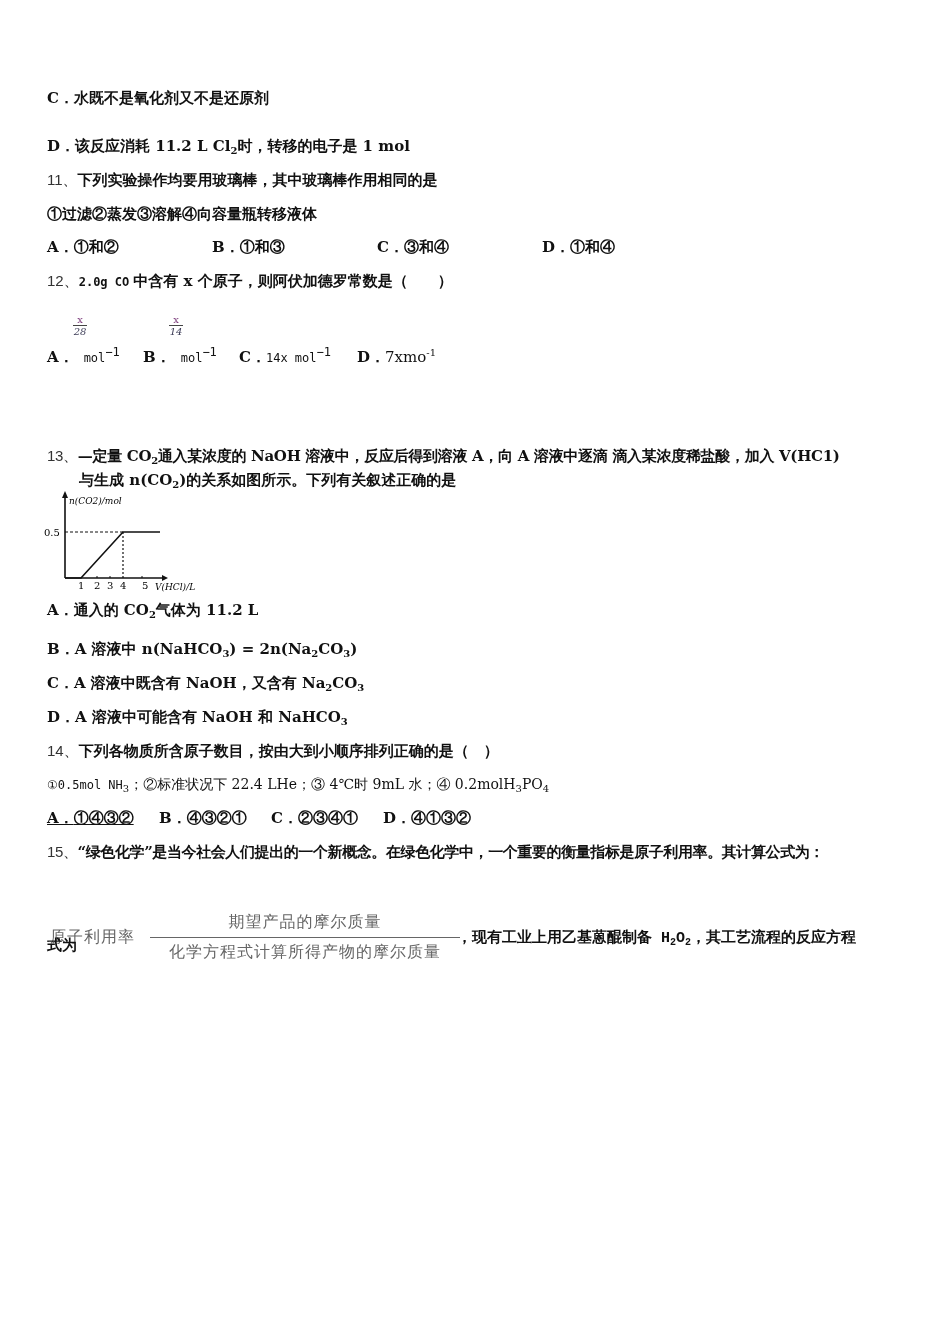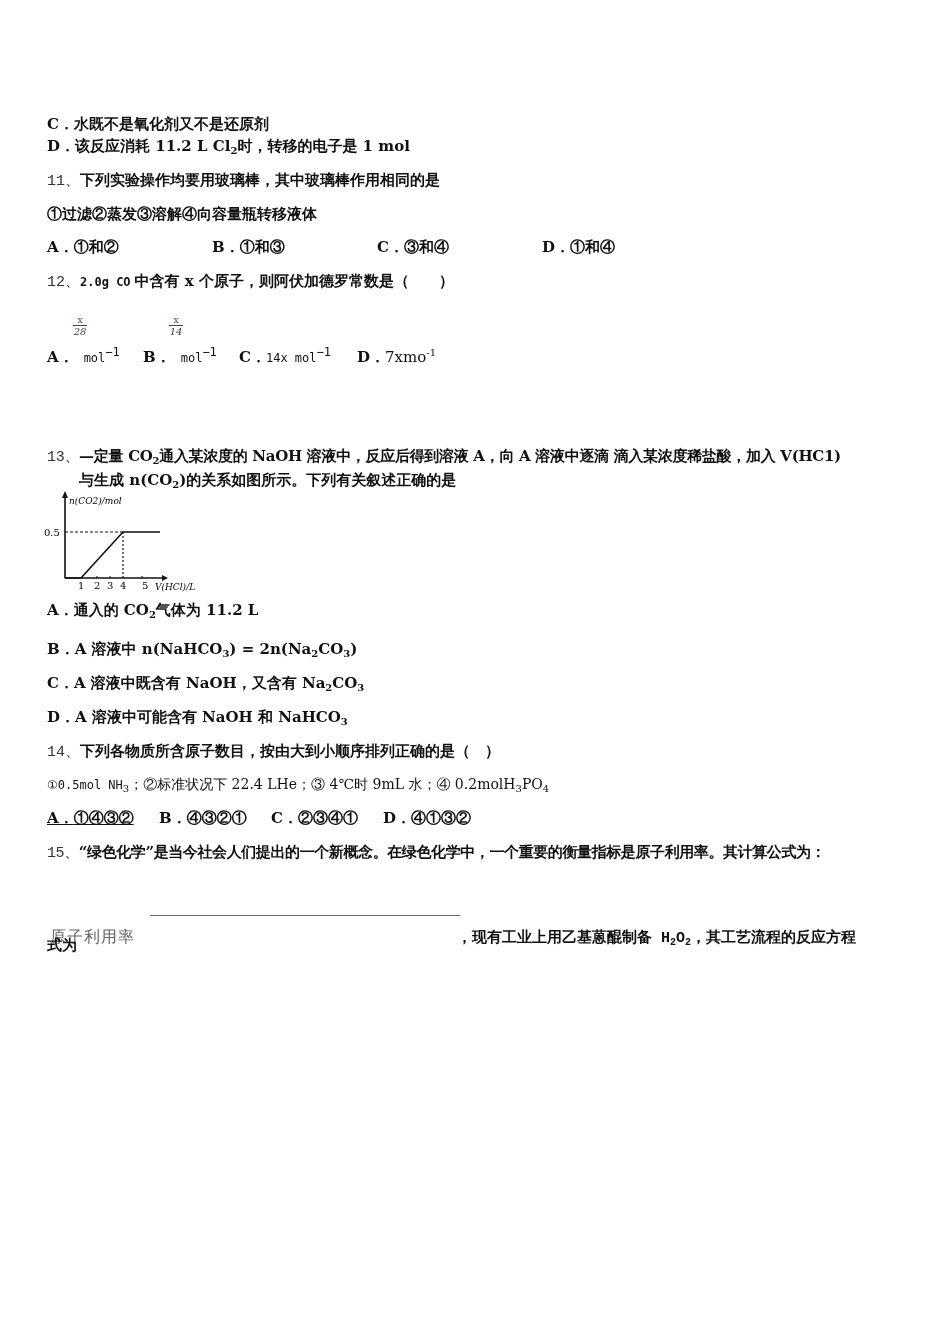--- a/index.html
+++ b/index.html
@@ -1,39 +1,39 @@
 <!DOCTYPE html>
 <html><head>
 <meta charset="utf-8">
 <style>
   html, body { margin:0; padding:0; background:#ffffff; }
   body { width:950px; height:1344px; position:relative; overflow:hidden;
          font-family: "DejaVu Serif", "Liberation Serif", serif; color:#111; }
   .line { position:absolute; left:47px; font-size:15px; line-height:20px; white-space:nowrap; }
   .b { font-weight:bold; }
   .mono { font-family: "DejaVu Sans Mono", "Liberation Mono", monospace; font-size:12px; }
-  .qnum { font-weight:normal; font-family:Liberation Mono, monospace; color:#333; }
+  .qnum { font-weight:normal; font-family:Liberation Sans, sans-serif; color:#333; }
   .opt { display:inline-block; }
   sub { font-size:10px; vertical-align:-3px; line-height:0; }
   sup { font-size:10px; vertical-align:6px; line-height:0; }
   .frac-small { position:absolute; font-size:10px; line-height:11px; text-align:center; width:14px;
                 font-family:"DejaVu Serif", serif; font-style:italic; color:#3a3a55; }
   .frac-small .num { color:#7a3a7a; font-style:normal; border-bottom:1px solid #444; display:block; }
   .formula { position:absolute; left:50px; top:912px; font-family:"DejaVu Serif", serif; color:#666; font-size:16px; }
   .formula .lhs { position:absolute; left:0; top:15px; white-space:nowrap; letter-spacing:1px; }
   .formula .fr { position:absolute; left:100px; top:0; width:310px; text-align:center; }
   .formula .fr .n { display:block; height:22px; letter-spacing:1px; }
   .formula .fr .bar { display:block; border-top:1px solid #666; margin:3px 0 4px 0; }
   .formula .fr .d { display:block; letter-spacing:1px; }
   svg text { font-family:"DejaVu Serif", serif; }
 </style>
 </head>
 <body>
 
-<div class="line b" style="top:114px;">
+<div class="line b" style="top:88px;">
   <span>C．</span><span>水既不是氧化剂又不是还原剂</span>
 </div>
 <div class="line b" style="top:136px;">
   <span>D．</span><span>该反应消耗 11.2 L Cl</span><sub>2</sub><span>时，转移的电子是 1 mol</span>
 </div>
 
 <div class="line b" style="top:170px;">
   <span class="qnum">11、</span><span>下列实验操作均要用玻璃棒，其中玻璃棒作用相同的是</span>
 </div>
 <div class="line b" style="top:204px;">①过滤②蒸发③溶解④向容量瓶转移液体</div>
@@ -105,19 +105,21 @@
   <span class="opt" style="width:112px;text-decoration:underline;"><span>A．</span><span>①④③②</span></span><span class="opt" style="width:112px;"><span>B．</span><span>④③②①</span></span><span class="opt" style="width:112px;"><span>C．</span><span>②③④①</span></span><span class="opt"><span>D．</span><span>④①③②</span></span>
 </div>
 
 <div class="line b" style="top:842px; letter-spacing:-0.4px;">
   <span class="qnum">15、</span><span>“绿色化学”是当今社会人们提出的一个新概念。在绿色化学中，一个重要的衡量指标是原子利用率。其计算公式为：</span>
 </div>
 
 <div class="formula">
   <span class="lhs">原子利用率</span>
   <span class="fr">
+    <span class="n">期望产品的摩尔质量</span>
     <span class="bar"></span>
+    <span class="d">化学方程式计算所得产物的摩尔质量</span>
   </span>
 </div>
 <div class="line b" style="top:929px; left:457px;font-family:Liberation Mono, monospace;">
   <span>，现有工业上用乙基蒽醌制备 H</span><sub>2</sub><span>O</span><sub>2</sub><span>，其工艺流程的反应方程</span>
 </div>
 <div class="line b" style="top:935px;">式为</div>
 
 </body></html>

